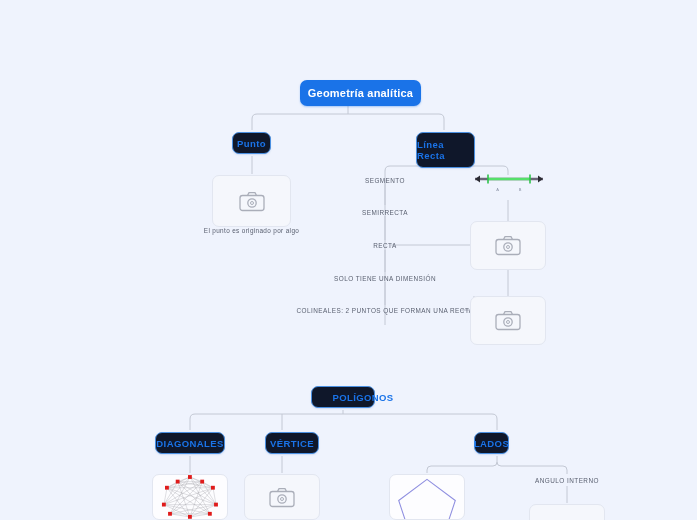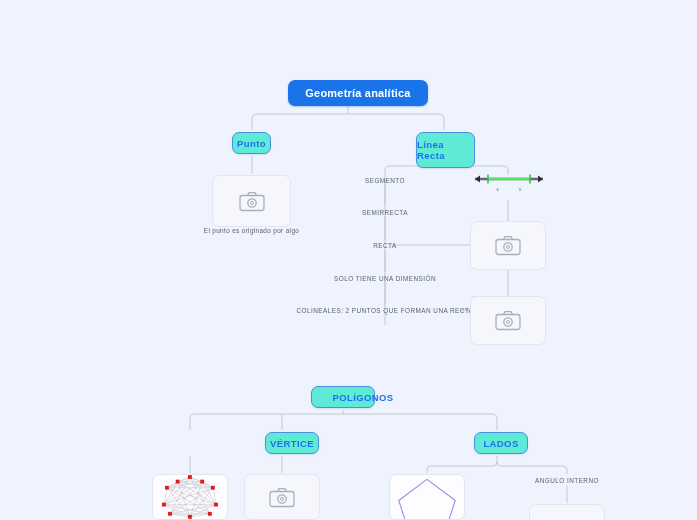--- a/index.html
+++ b/index.html
@@ -16,21 +16,21 @@
 
   
   .root-node{
     background:#1a73e8;color:#fff;border-radius:7px;
     font-size:11px;font-weight:bold;letter-spacing:.2px;
     display:flex;align-items:center;justify-content:center;
     box-shadow:0 1px 2px rgba(26,115,232,.35);
   }
   
   .pill-node{
-    background:#5eead4;border:1.6px solid #4a90e2;border-radius:7px;
+    background:#0f172a;border:1.6px solid #4a90e2;border-radius:7px;
     color:#1a73e8;font-size:9.5px;font-weight:bold;letter-spacing:.4px;
     display:flex;align-items:center;justify-content:center;
     box-shadow:0 1px 1.5px rgba(70,120,200,.18);
   }
   
   .text-node{
     color:#5a6070;font-size:6.4px;letter-spacing:.45px;
     display:flex;align-items:center;justify-content:center;
     text-align:center;white-space:nowrap;
   }
@@ -84,21 +84,21 @@
       <path d="M282,414 L282,430"></path>
 
       <path d="M190,456 L190,473"></path>
       <path d="M282,456 L282,473"></path>
       <path d="M497,456 L497,462 Q497,466 493,466 L431,466 Q427,466 427,470 L427,473"></path>
       <path d="M497,462 Q497,466 501,466 L563,466 Q567,466 567,470 L567,474"></path>
       <path d="M567,486 L567,503"></path>
     </g>
   </svg>
 
-  <div class="node root-node" style="left:288px;top:80px;width:140px;height:26px;">Geometría analítica</div>
+  <div class="node root-node" style="left:300px;top:80px;width:121px;height:26px;">Geometría analítica</div>
 
   <div class="node pill-node" style="left:232px;top:132px;width:39px;height:22px;">Punto</div>
 
   <div class="node img-node" style="left:212px;top:175px;width:79px;height:52px;">
     <svg class="cam" viewBox="0 0 26 21">
       <rect x="1" y="4.5" width="24" height="15" rx="2.5" fill="none" stroke="#6e7484" stroke-width="1.3"></rect>
       <path d="M8.5,4.5 L10,1.6 L16,1.6 L17.5,4.5" fill="none" stroke="#6e7484" stroke-width="1.3" stroke-linejoin="round"></path>
       <circle cx="13" cy="12" r="4.2" fill="none" stroke="#6e7484" stroke-width="1.3"></circle>
       <circle cx="13" cy="12" r="1.5" fill="none" stroke="#6e7484" stroke-width="1"></circle>
     </svg>
@@ -142,24 +142,25 @@
     <svg class="cam" viewBox="0 0 26 21">
       <rect x="1" y="4.5" width="24" height="15" rx="2.5" fill="none" stroke="#6e7484" stroke-width="1.3"></rect>
       <path d="M8.5,4.5 L10,1.6 L16,1.6 L17.5,4.5" fill="none" stroke="#6e7484" stroke-width="1.3" stroke-linejoin="round"></path>
       <circle cx="13" cy="12" r="4.2" fill="none" stroke="#6e7484" stroke-width="1.3"></circle>
       <circle cx="13" cy="12" r="1.5" fill="none" stroke="#6e7484" stroke-width="1"></circle>
     </svg>
   </div>
 
   <div class="node pill-node" style="left:311px;top:386px;width:64px;height:22px;padding-left:40px;">POLÍGONOS</div>
 
+  <div class="node pill-node" style="left:155px;top:432px;width:70px;height:22px;">DIAGONALES</div>
 
   <div class="node pill-node" style="left:265px;top:432px;width:54px;height:22px;">VÉRTICE</div>
 
-  <div class="node pill-node" style="left:474px;top:432px;width:54px;height:22px;">LADOS</div>
+  <div class="node pill-node" style="left:474px;top:432px;width:35px;height:22px;">LADOS</div>
 
   <div class="node img-node white" style="left:152px;top:474px;width:76px;height:46px;overflow:hidden;">
     <svg width="76" height="46" viewBox="0 0 76 60">
       <g stroke="#9a9aa2" stroke-width="0.45" fill="none" opacity="0.9">
         <path d="M38,4 L8,18 M38,4 L68,18 M38,4 L4,40 M38,4 L72,40 M38,4 L22,10 M38,4 L54,10
                  M8,18 L68,18 M8,18 L72,40 M8,18 L54,10 M8,18 L38,56 M8,18 L22,10 M8,18 L4,40
                  M68,18 L4,40 M68,18 L22,10 M68,18 L38,56 M68,18 L54,10 M68,18 L72,40
                  M4,40 L72,40 M4,40 L22,10 M4,40 L54,10 M4,40 L38,56
                  M72,40 L22,10 M72,40 L54,10 M72,40 L38,56
                  M22,10 L54,10 M22,10 L38,56 M54,10 L38,56

